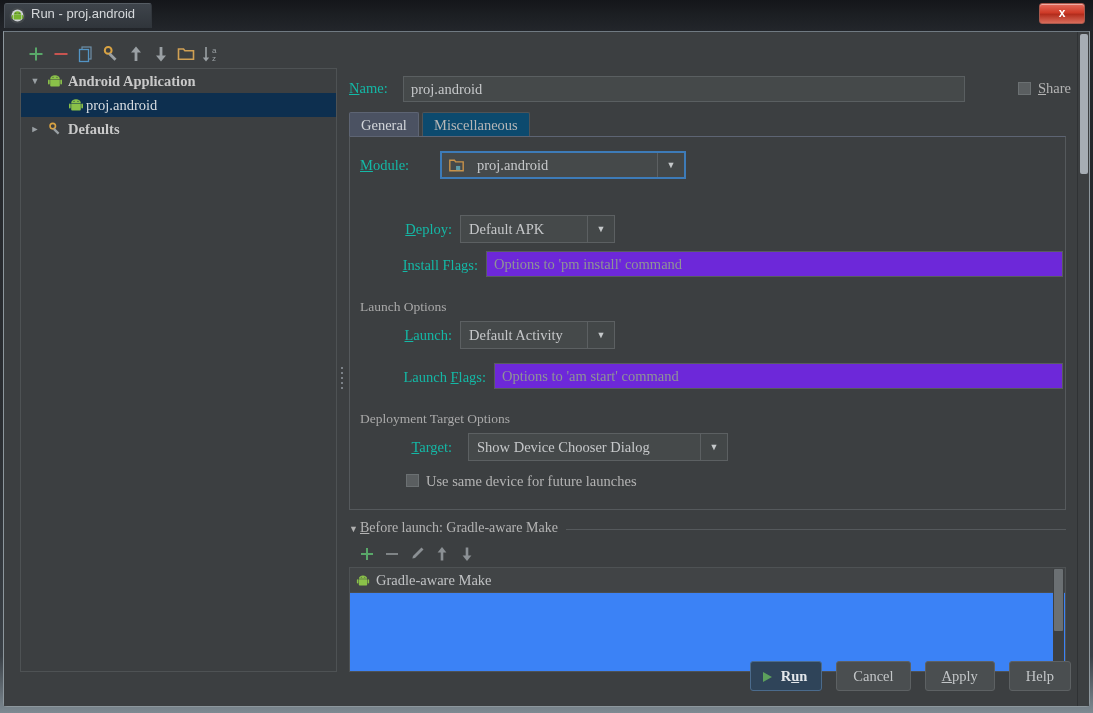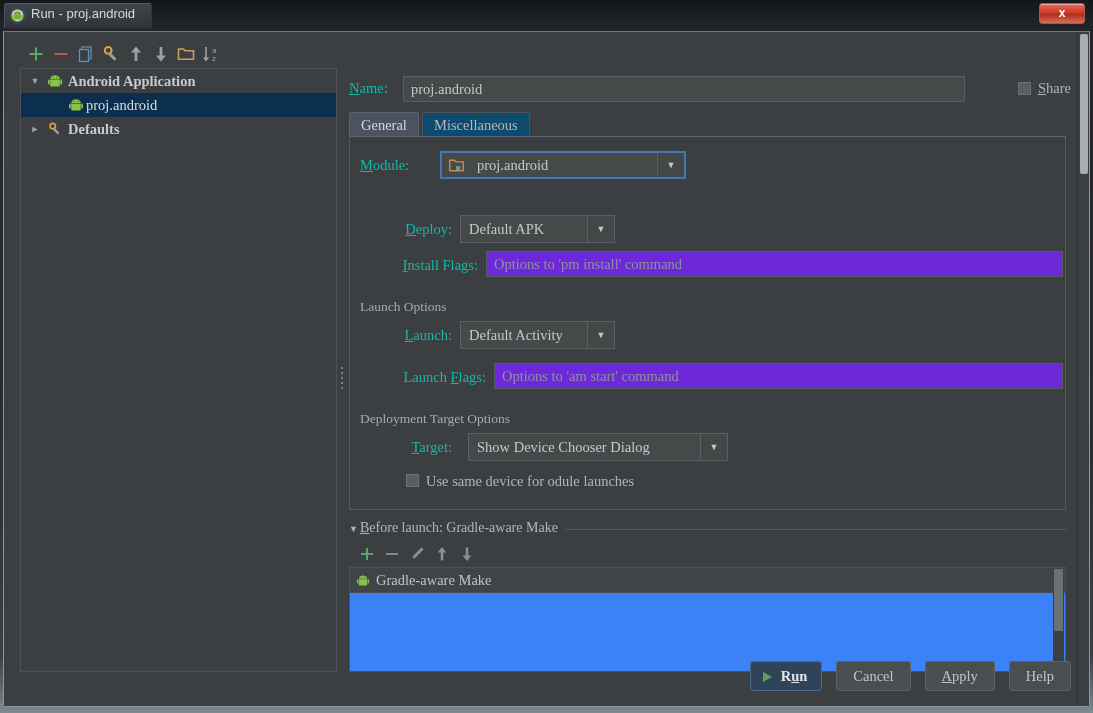--- a/index.html
+++ b/index.html
@@ -368,21 +368,21 @@
 
         <div class="fieldrow" style="left:10px;top:296px;">
           <span class="lbl flabel" style="left:0;width:92px;"><span class="mn">T</span>arget:</span>
           <div class="combo" style="left:100px;top:0;width:260px;margin-left:8px;">
             <span class="ctext">Show Device Chooser Dialog</span>
             <span class="arrowbox">▼</span>
           </div>
         </div>
 
         <div class="chk-row" style="left:56px;top:334px;">
-          <span class="cb"></span><span class="chk-lbl">Use same device for odule launches</span>
+          <span class="cb"></span><span class="chk-lbl">Use same device for future launches</span>
         </div>
 
       </div>
 
       <div class="bl-title">
         <span class="tri">▼</span>
         <div class="rule"></div>
         <span class="txt"><span class="mn">B</span>efore launch: Gradle-aware Make</span>
       </div>
 

